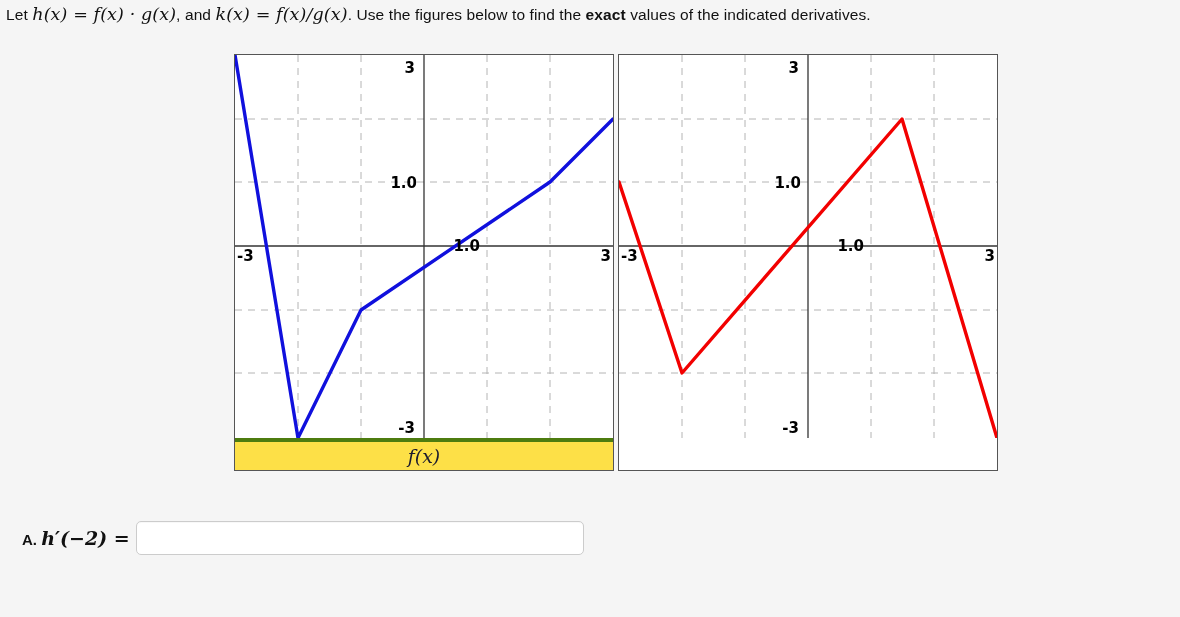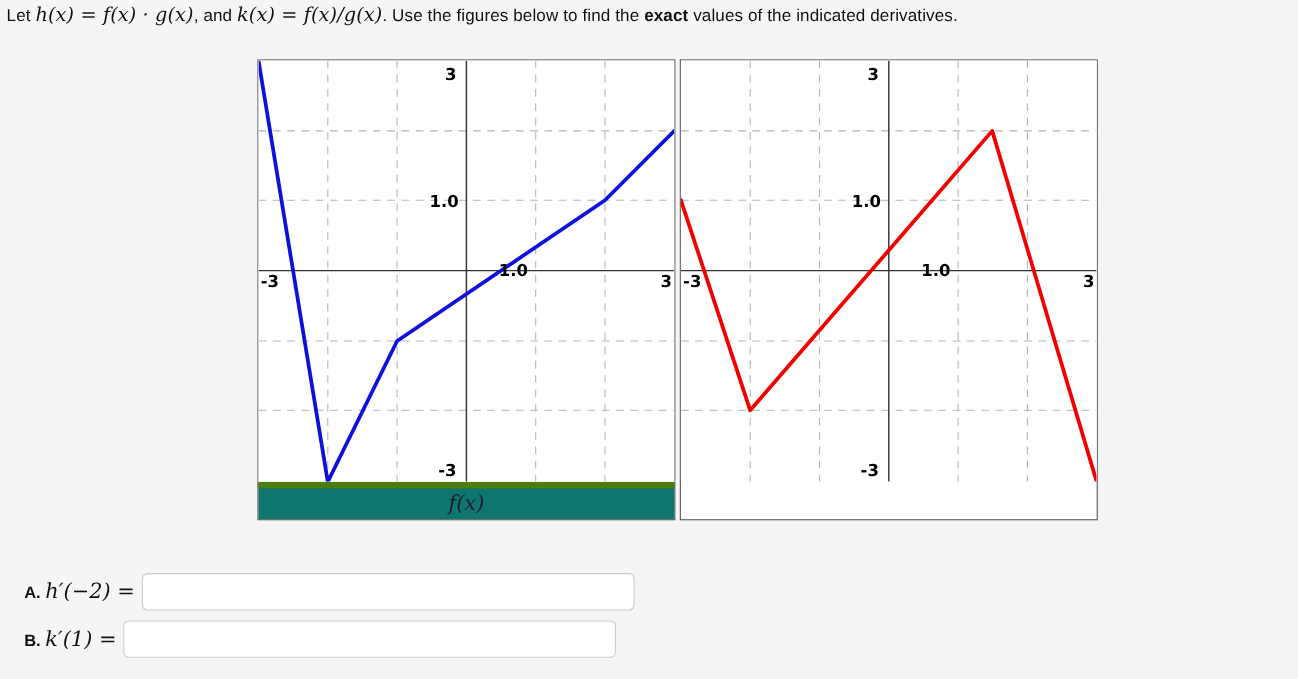--- a/index.html
+++ b/index.html
@@ -57,22 +57,22 @@
   }
   .plotbox {
     position: relative;
     width: 378px;
     height: 383px;
     background: #ffffff;
     overflow: hidden;
   }
   .caption {
     height: 28px;
-    border-top: 6px solid #4d7c0f;
-    background: #0f766e;
+    border-top: 4px solid #4d7c0f;
+    background: #fde047;
     display: flex;
     align-items: center;
     justify-content: center;
     text-align: center;
   }
   .caption span {
     font-family: "DejaVu Serif", "Liberation Serif", serif;
     font-style: italic;
     font-size: 19px;
     color: #1a1a2e;
@@ -93,21 +93,21 @@
     margin-bottom: 9px;
   }
   .anslabel {
     font-size: 15px;
     font-weight: bold;
     color: #111;
     white-space: nowrap;
     margin-right: 6px;
   }
   .anslabel .mathi, .anslabel .mathr {
-    font-weight: normal;
+    font-weight: bold;
     font-size: 19px;
     text-align: center;
   }
   .ansinput {
     height: 34px;
     border: 1px solid #ccc;
     border-radius: 5px;
     background: #fff;
     box-sizing: border-box;
     font-family: "Liberation Sans", sans-serif;
@@ -204,23 +204,16 @@
   <div class="answers">
 
     <div class="ansrow">
       <div class="anslabel">
         <span>A.</span>
         <span class="mathi">h′(−2)</span><span class="mathr"> = </span>
       </div>
       <input id="ans-a" class="ansinput" type="text" value="" placeholder="" style="">
     </div>
 
-    <div class="ansrow">
-      <div class="anslabel">
-        <span>B.</span>
-        <span class="mathi">k′(1)</span><span class="mathr"> = </span>
-      </div>
-      <input id="ans-b" class="ansinput" type="text" value="" placeholder="" style="">
-    </div>
 
   </div>
 
 </div>
 
 </body></html>

